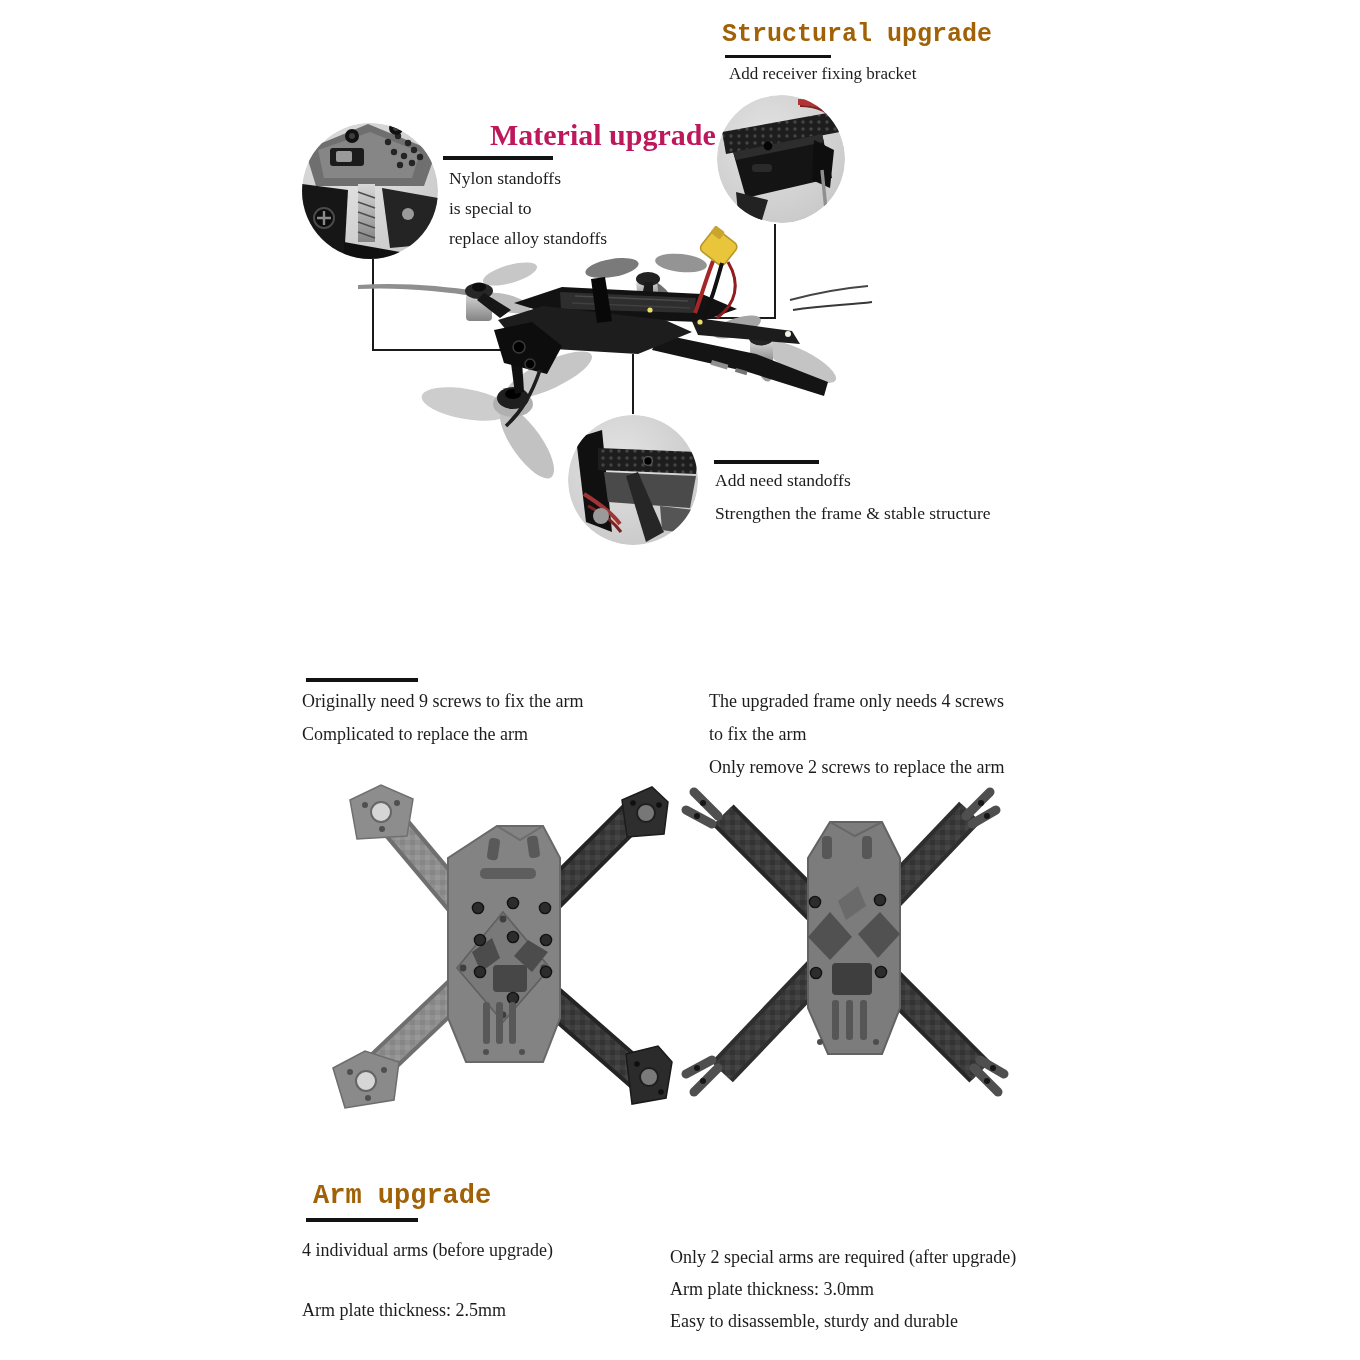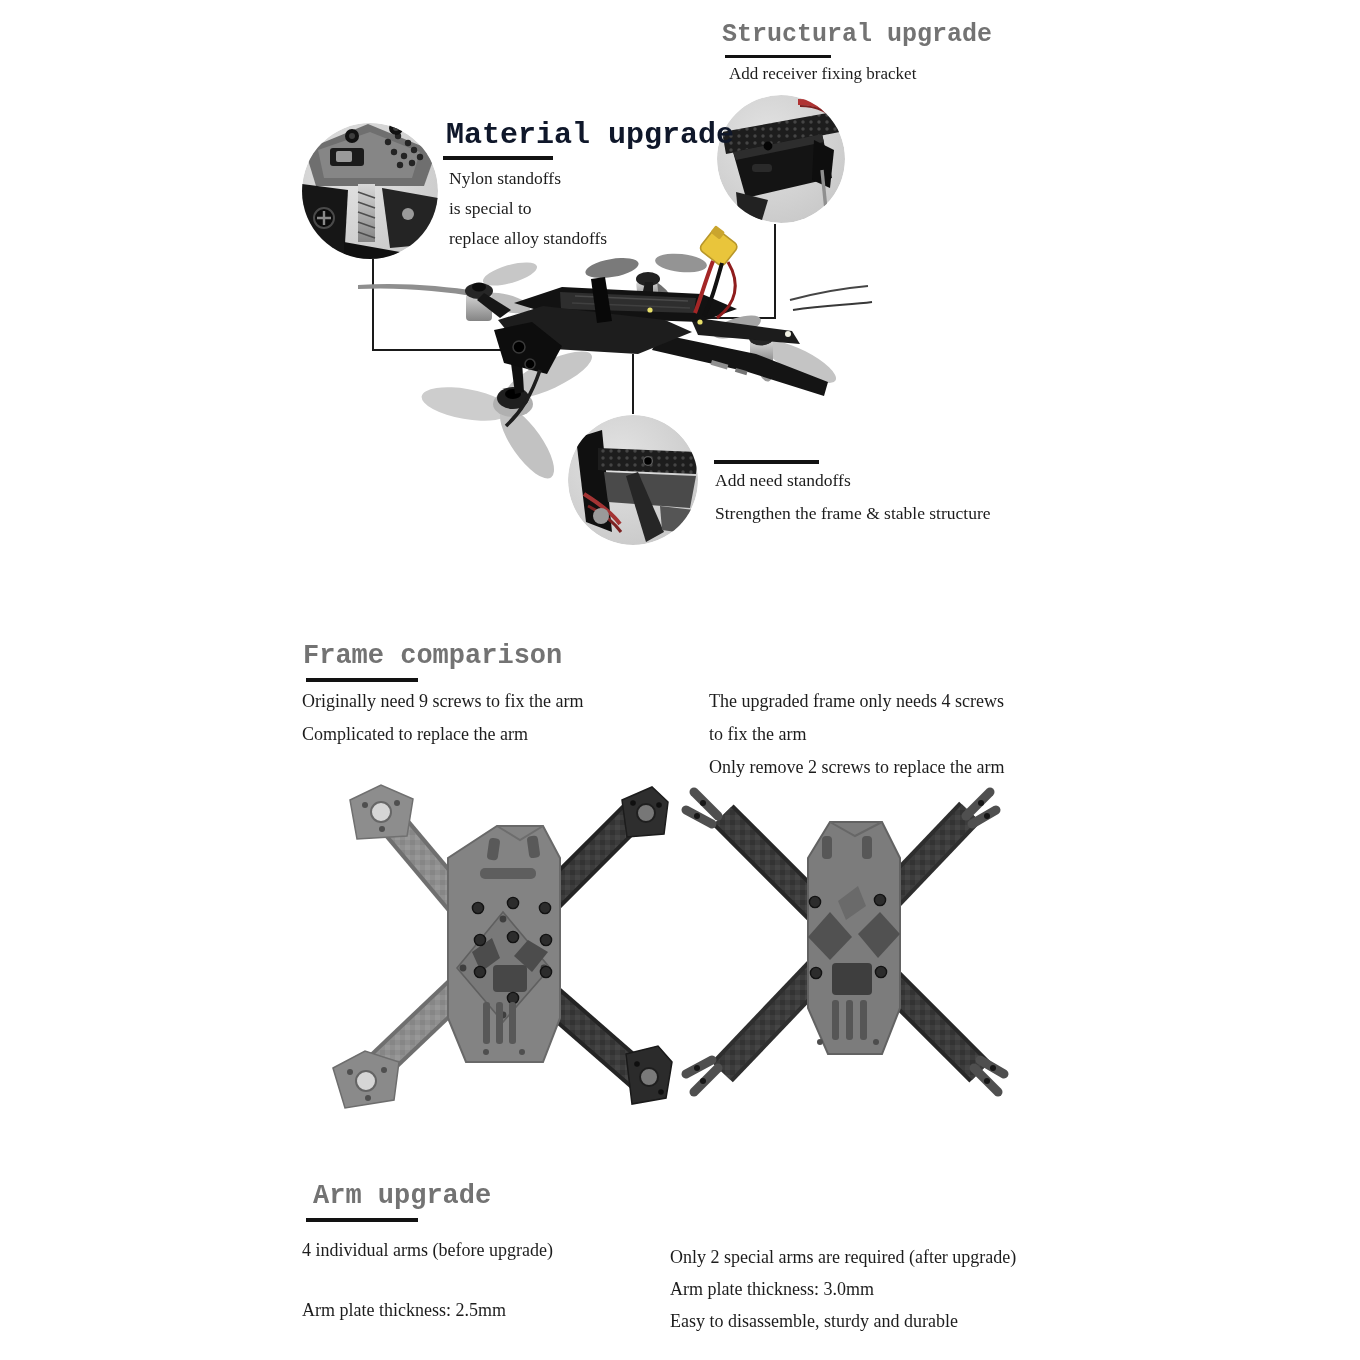--- a/index.html
+++ b/index.html
@@ -1,20 +1,20 @@
 <!DOCTYPE html>
 <html><head>
 <meta charset="utf-8">
 <style>
   html,body{margin:0;padding:0;background:#ffffff;}
   #canvas{position:relative;width:1360px;height:1360px;background:#ffffff;overflow:hidden;
           font-family:"Liberation Serif", serif;color:#1b1b1b;}
   .abs{position:absolute;white-space:nowrap;}
-  .h-mono{font-family:"Liberation Mono","DejaVu Sans Mono",monospace;font-weight:600;color:#737373;}
-  .h-serif{font-family:Liberation Mono, monospace;font-weight:700;color:#0f172a;}
+  .h-mono{font-family:"Liberation Mono","DejaVu Sans Mono",monospace;font-weight:600;color:#a16207;}
+  .h-serif{font-family:Liberation Serif, serif;font-weight:700;color:#be185d;margin-left:44px;}
   .body-txt{font-family:"Liberation Serif",serif;color:#1c1c1c;}
   .underline-bar{position:absolute;background:#121212;}
   svg{position:absolute;left:0;top:0;}
 </style>
 </head>
 <body>
 
 <div id="canvas">
 
   <svg width="1360" height="1360" viewBox="0 0 1360 1360">
@@ -320,21 +320,20 @@
   <div class="abs h-serif" style="left:446px;top:118px;font-size:30px;">Material upgrade</div>
   <div class="underline-bar" style="left:443px;top:156px;width:110px;height:3.5px;"></div>
   <div class="abs body-txt" style="left:449px;top:168px;font-size:17.5px;">Nylon standoffs</div>
   <div class="abs body-txt" style="left:449px;top:198px;font-size:17.5px;">is special to</div>
   <div class="abs body-txt" style="left:449px;top:228px;font-size:17.5px;">replace alloy standoffs</div>
 
   <div class="underline-bar" style="left:714px;top:460px;width:105px;height:3.5px;"></div>
   <div class="abs body-txt" style="left:715px;top:470px;font-size:17.5px;">Add need standoffs</div>
   <div class="abs body-txt" style="left:715px;top:503px;font-size:17.5px;">Strengthen the frame &amp; stable structure</div>
 
-  <div class="abs h-mono" style="left:303px;top:641px;font-size:27px;">Frame comparison</div>
   <div class="underline-bar" style="left:306px;top:678px;width:112px;height:3.5px;"></div>
   <div class="abs body-txt" style="left:302px;top:691px;font-size:18px;">Originally need 9 screws to fix the arm</div>
   <div class="abs body-txt" style="left:302px;top:724px;font-size:18px;">Complicated to replace the arm</div>
   <div class="abs body-txt" style="left:709px;top:691px;font-size:18px;">The upgraded frame only needs 4 screws</div>
   <div class="abs body-txt" style="left:709px;top:724px;font-size:18px;">to fix the arm</div>
   <div class="abs body-txt" style="left:709px;top:757px;font-size:18px;">Only remove 2 screws to replace the arm</div>
 
   <div class="abs h-mono" style="left:303px;top:1181px;font-size:27px;margin-left:10px;">Arm upgrade</div>
   <div class="underline-bar" style="left:306px;top:1218px;width:112px;height:3.5px;"></div>
   <div class="abs body-txt" style="left:302px;top:1240px;font-size:18px;">4 individual arms (before upgrade)</div>

